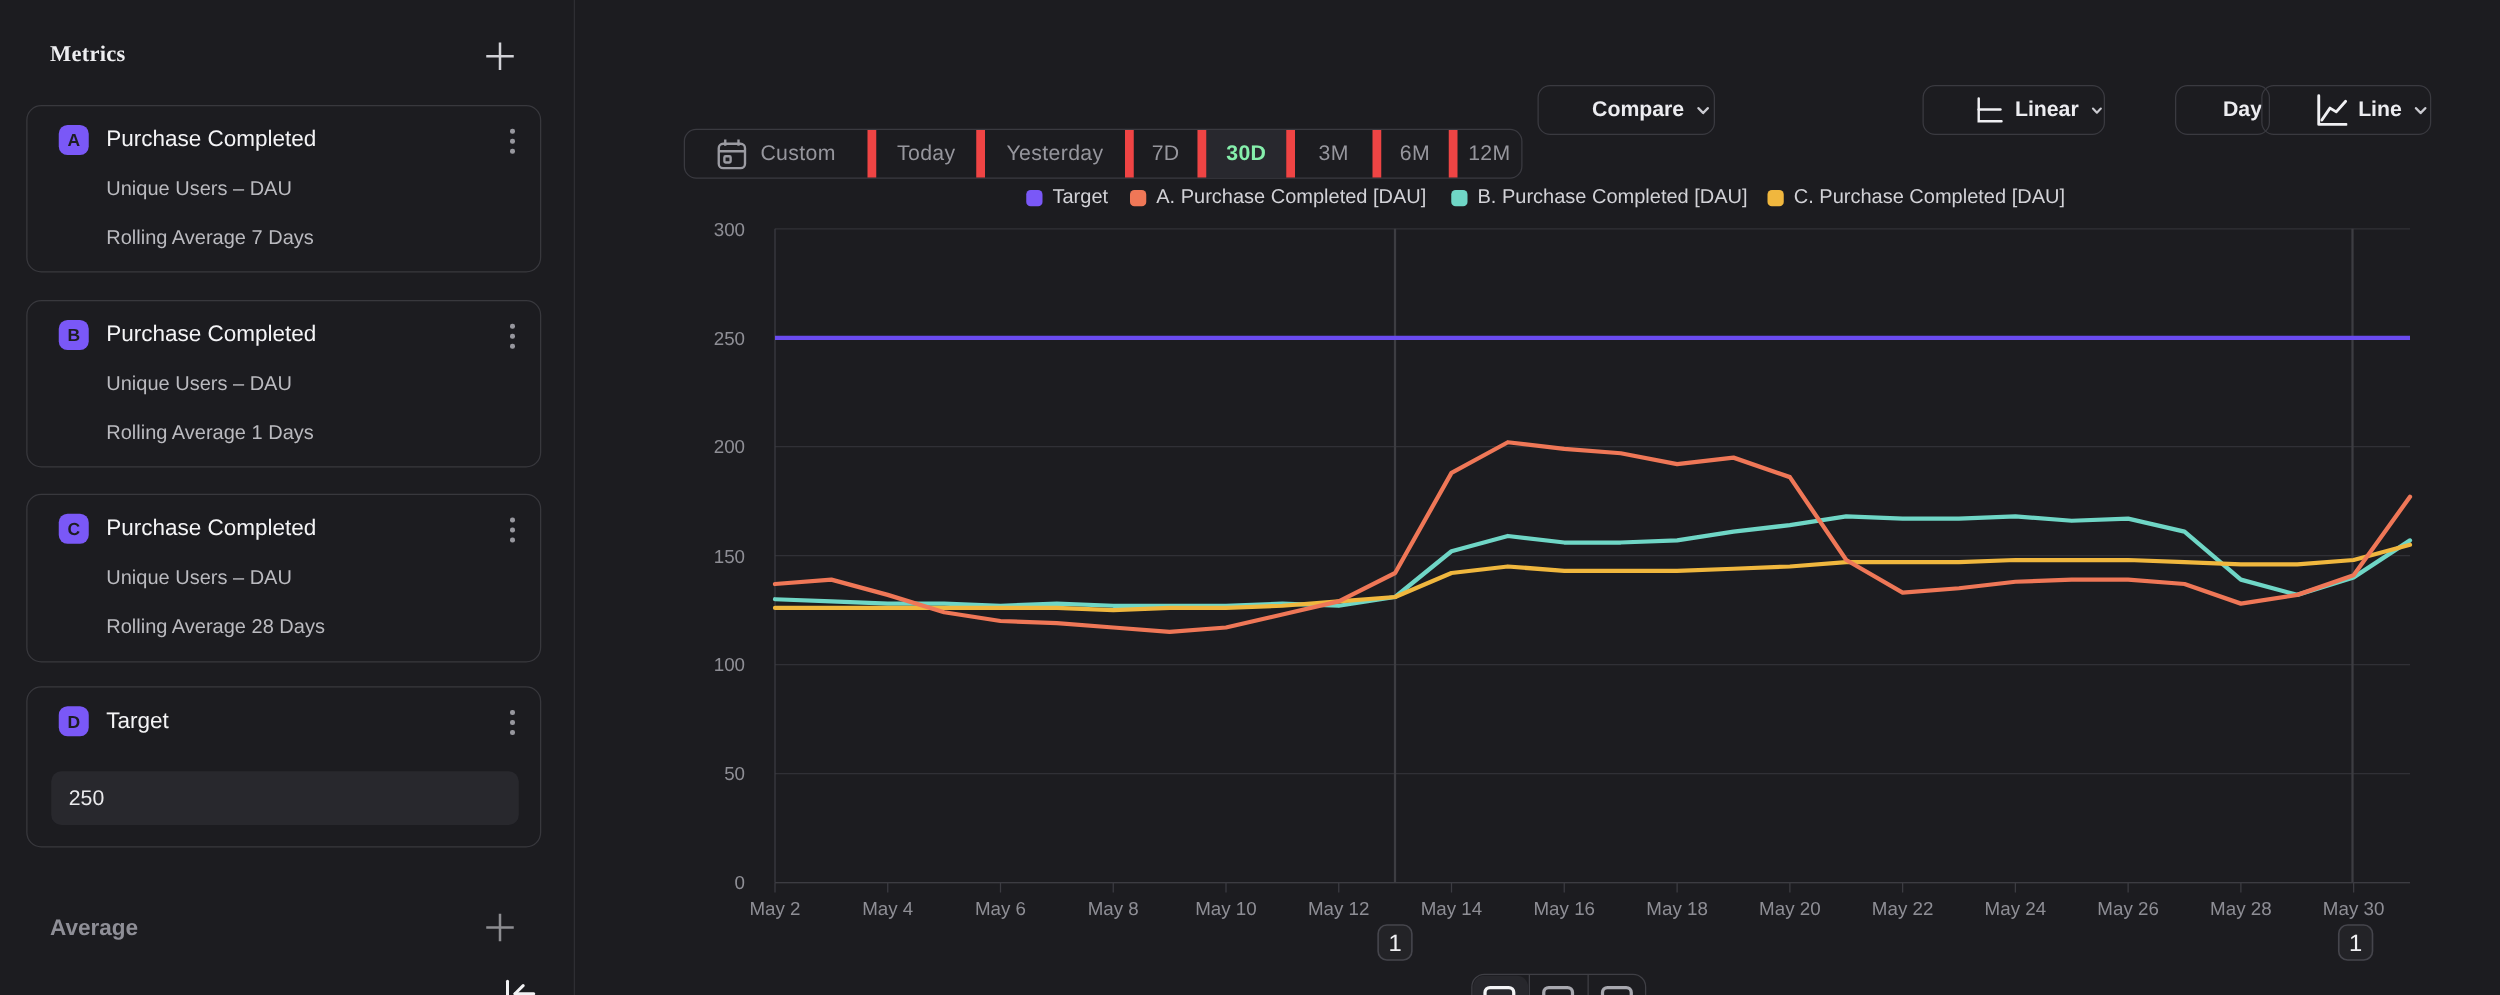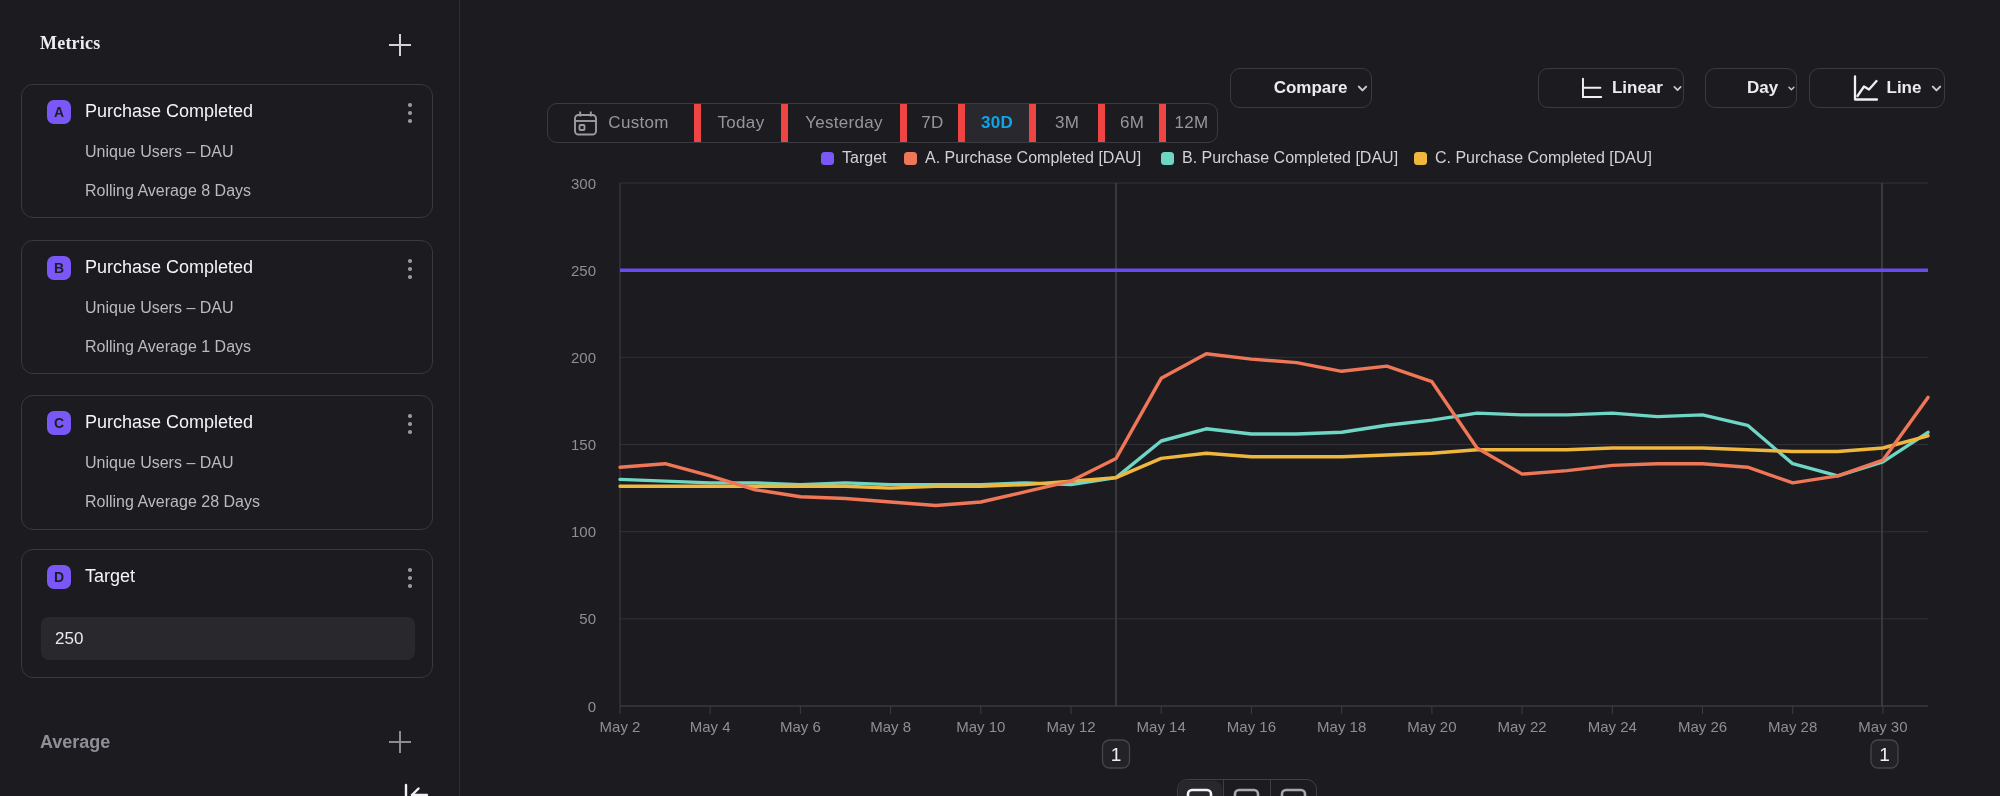--- a/index.html
+++ b/index.html
@@ -13,40 +13,40 @@
 .badge { position:absolute; left:25px; top:15px; width:24px; height:24px; border-radius:7px; background:#7a58f7; color:#1d1d22; font-size:14px; font-weight:700; text-align:center; line-height:24px; }
 .ctitle { position:absolute; left:63px; top:16px; font-size:18px; font-weight:400; color:#f4f4f6; }
 .dots { position:absolute; right:20px; top:18px; width:4px; }
 .dots i { display:block; width:3.6px; height:3.6px; border-radius:50%; background:#97979e; margin-bottom:4.4px; }
 .sub { position:absolute; left:63px; font-size:16px; color:#bababf; }
 .tinput { position:absolute; left:19px; top:67px; width:374px; height:43px; background:#28282d; border-radius:8px; color:#eaeaec; font-size:17px; line-height:43px; padding-left:14px; }
 .filter { position:absolute; left:40px; top:732px; font-size:18px; font-weight:700; color:#8f8f97; }
 .seg { position:absolute; left:547px; top:68px; height:40px; border:1px solid #3a3a40; border-radius:10px; display:flex; align-items:stretch;margin-top:35px; }
 .seg > div { display:flex; align-items:center; justify-content:center; font-size:17px; letter-spacing:.3px; color:#96969d; border-left:7px solid #ef4444; }
 .seg > div:first-child { border-left:none; }
-.seg .on { background:#28282e; color:#0ea5e9; font-weight:700; }
+.seg .on { background:#28282e; color:#86efac; font-weight:700; }
 .btn { position:absolute; top:68px; height:40px; border:1px solid #3a3a40; border-radius:10px; display:flex; align-items:center; justify-content:center; gap:9px; color:#ececf0; font-size:17px; font-weight:700;padding-left:41px; }
 .leg { position:absolute; top:149px; display:flex; align-items:center; gap:8px; font-size:16px; color:#d2d2d7; }
 .leg i { width:13px; height:13px; border-radius:3.5px; display:block; }
 </style></head>
 <body>
 <div class="sidebar">
   <div class="mhead">Metrics</div>
   <div class="plus" style="left:389px;top:34px"></div>
 
 <div class="card" style="top:84px;height:134px">
   <div class="badge">A</div>
   <div class="ctitle">Purchase Completed</div>
   <div class="dots">
         <i></i>
         <i></i>
         <i></i>
       </div>
   <div class="sub" style="top:58px">Unique Users – DAU</div>
-  <div class="sub" style="top:97px">Rolling Average 8 Days</div>
+  <div class="sub" style="top:97px">Rolling Average 7 Days</div>
 </div>
 <div class="card" style="top:240px;height:134px">
   <div class="badge">B</div>
   <div class="ctitle">Purchase Completed</div>
   <div class="dots">
         <i></i>
         <i></i>
         <i></i>
       </div>
   <div class="sub" style="top:58px">Unique Users – DAU</div>
@@ -107,21 +107,21 @@
 <div class="btn" style="left:1538px;width:146px">
     <svg width="27" height="29" viewBox="0 0 27 29" fill="none" stroke="#f0f0f3" stroke-width="2.3" stroke-linecap="round">
       <path d="M3.5 3 V24.5 H25"></path>
       <path d="M3.5 13.5 H24"></path>
     </svg>
     <span>Linear</span>
     <svg width="13" height="13" viewBox="0 0 13 13" fill="none" stroke="#cacad0" stroke-width="2" stroke-linecap="round" stroke-linejoin="round">
       <path d="M2.8 4.6 L6.5 8.4 L10.2 4.6"></path>
     </svg>
   </div>
-<div class="btn" style="left:1705px;width:92px">Day <svg width="13" height="13" viewBox="0 0 13 13" fill="none" stroke="#cacad0" stroke-width="2" stroke-linecap="round" stroke-linejoin="round">
+<div class="btn" style="left:1740px;width:76px">Day <svg width="13" height="13" viewBox="0 0 13 13" fill="none" stroke="#cacad0" stroke-width="2" stroke-linecap="round" stroke-linejoin="round">
       <path d="M2.8 4.6 L6.5 8.4 L10.2 4.6"></path>
     </svg></div>
 <div class="btn" style="left:1809px;width:136px">
     <svg width="26" height="29" viewBox="0 0 26 29" fill="none" stroke="#f0f0f3" stroke-width="2.3" stroke-linecap="round" stroke-linejoin="round">
       <path d="M3 2.5 V25.5 H25"></path>
       <path d="M5.5 22 L12 12.5 L17 15.5 L24.5 7"></path>
     </svg>
     <span>Line</span>
     <svg width="13" height="13" viewBox="0 0 13 13" fill="none" stroke="#cacad0" stroke-width="2" stroke-linecap="round" stroke-linejoin="round">
       <path d="M2.8 4.6 L6.5 8.4 L10.2 4.6"></path>

